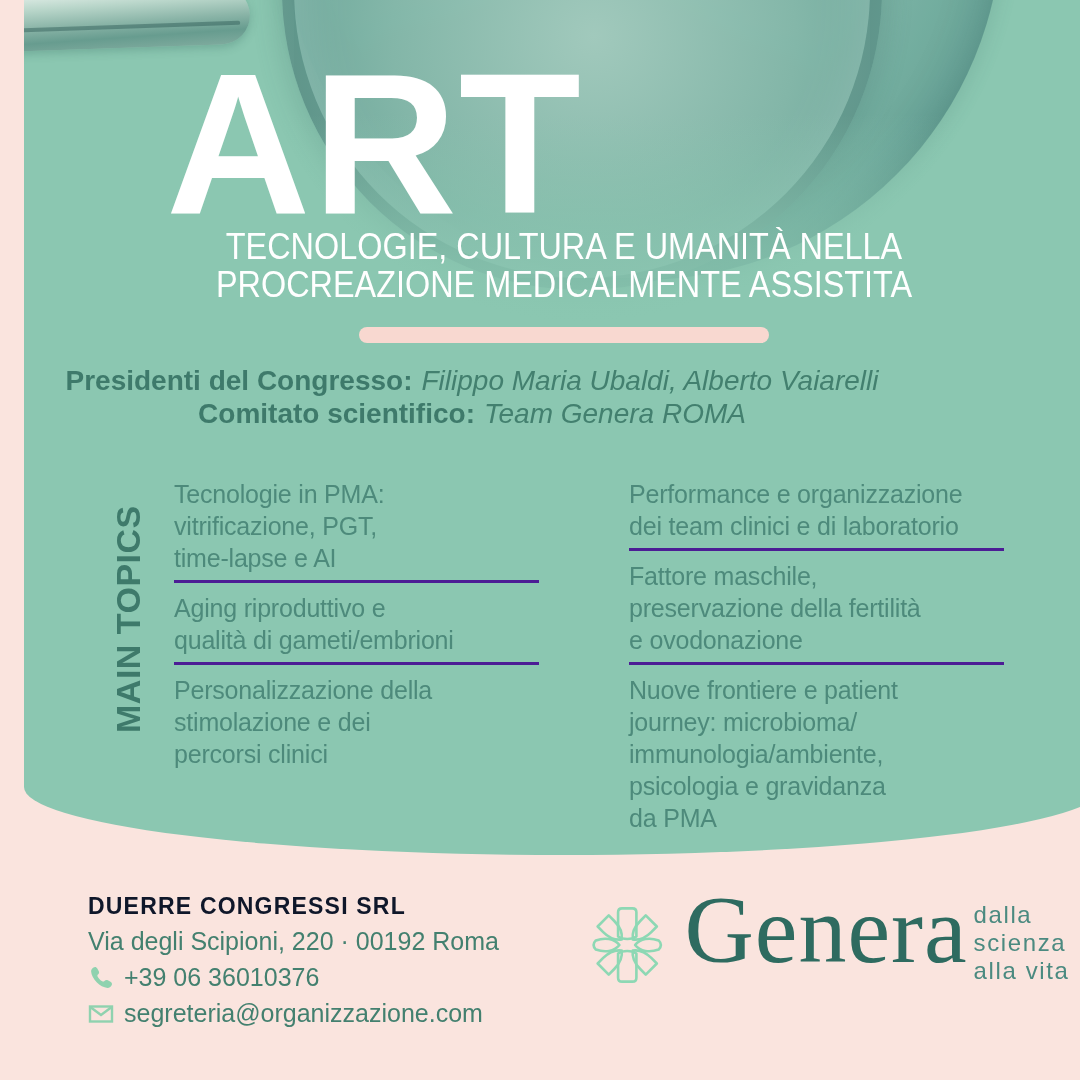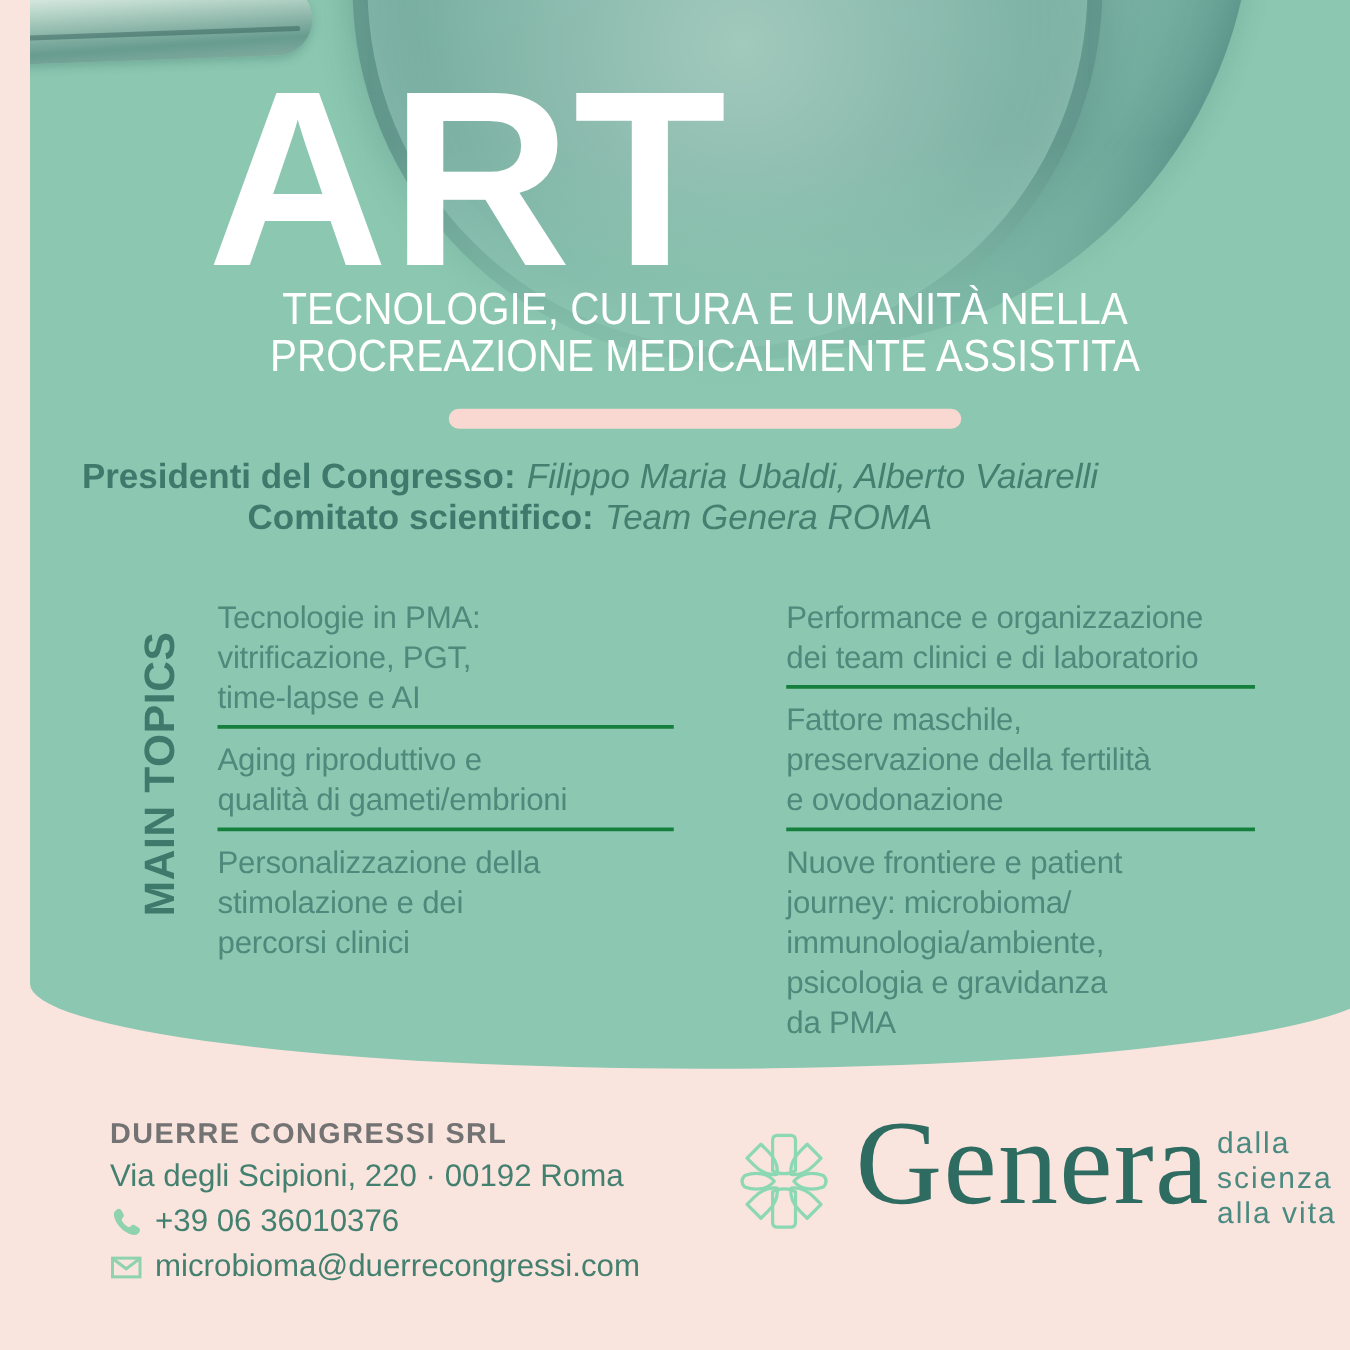--- a/index.html
+++ b/index.html
@@ -85,31 +85,31 @@
     white-space:nowrap;
     font-size:34px;font-weight:700;letter-spacing:.5px;color:#3E7A6B;
   }
   .topics-col{position:absolute;top:478px;}
   .topics-col.left{left:150px;width:365px;}
   .topics-col.right{left:605px;width:375px;}
   .topic{
     font-size:25px;line-height:32px;color:#4D8A7B;
     white-space:pre;letter-spacing:-.2px;
     padding-bottom:6px;margin-bottom:9px;
-    border-bottom:3px solid #15803d;
+    border-bottom:3px solid #4c1d95;
   }
   .topic:last-child{border-bottom:none;}
 
   
   .footer{position:absolute;left:0;top:787px;width:1080px;height:293px;}
   .contact{
     position:absolute;left:88px;top:106px;display:flex;flex-direction:column;gap:7px;
     color:#3F7E6E;
   }
-  .company{font-size:23px;font-weight:700;letter-spacing:1.2px;color:#737373;}
+  .company{font-size:23px;font-weight:700;letter-spacing:1.2px;color:#0f172a;}
   .address{font-size:25px;color:#43806F;}
   .c-row{display:flex;align-items:center;gap:10px;font-size:25px;color:#43806F;}
   .c-icon{width:26px;height:26px;flex:0 0 auto;display:block;}
 
   .brand{position:absolute;left:588px;top:100px;display:flex;align-items:flex-start;gap:18px;}
   .flower{width:106px;height:116px;display:block;}
   .brand-text{display:flex;flex-direction:row;}
   .brand-name{
     font-family:"Liberation Serif",serif;
     font-size:96px;line-height:86px;font-weight:400;color:#2E6B60;letter-spacing:1px;
@@ -132,21 +132,21 @@
         <svg class="c-icon" viewBox="0 0 26 26">
           <path d="M5.5 2.5 C7 1.5 8.5 2 9.3 3.5 L10.8 6.2 C11.5 7.5 11 8.7 9.9 9.6 C9.3 10.1 9.2 10.9 9.7 11.8 C10.7 13.7 12.3 15.3 14.2 16.3 C15.1 16.8 15.9 16.7 16.4 16.1 C17.3 15 18.5 14.5 19.8 15.2 L22.5 16.7 C24 17.5 24.5 19 23.5 20.5 C22.6 21.9 21.2 23 19.5 22.9 C12.1 22.4 3.6 13.9 3.1 6.5 C3 4.8 4.1 3.4 5.5 2.5 Z" fill="#8FD2AF"></path>
         </svg>
         <span>+39 06 36010376</span>
       </div>
       <div class="c-row">
         <svg class="c-icon" viewBox="0 0 26 26">
           <rect x="2" y="5.5" width="22" height="15" fill="none" stroke="#8FD2AF" stroke-width="2.4"></rect>
           <polyline points="2.6,6.2 13,14 23.4,6.2" fill="none" stroke="#8FD2AF" stroke-width="2.4"></polyline>
         </svg>
-        <span>microbioma@duerrecongressi.com</span>
+        <span>segreteria@organizzazione.com</span>
       </div>
     </div>
 
     <div class="brand">
       <svg class="flower" viewBox="-60 -64 120 128">
         <g fill="none" stroke="#8DD8B4" stroke-width="4" stroke-linejoin="round">
 
           <path d="M -14,-13 C -7,-8 7,-8 14,-13 L 14,-50 Q 14,-56 8,-56 L -8,-56 Q -14,-56 -14,-50 Z"></path>
           <path d="M -14,-13 C -7,-8 7,-8 14,-13 L 14,-50 Q 14,-56 8,-56 L -8,-56 Q -14,-56 -14,-50 Z" transform="rotate(180)"></path>
 

